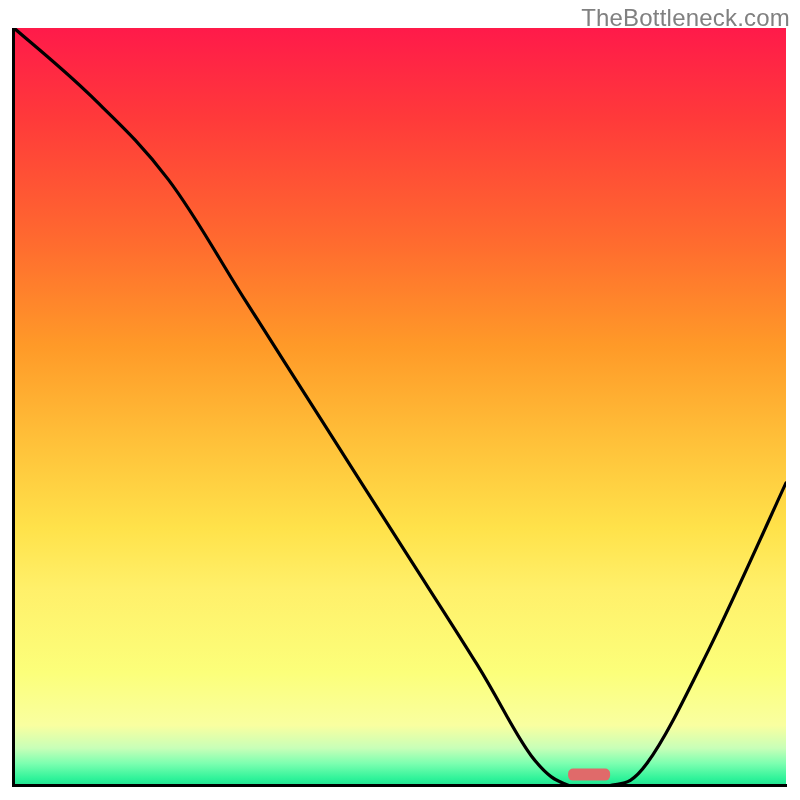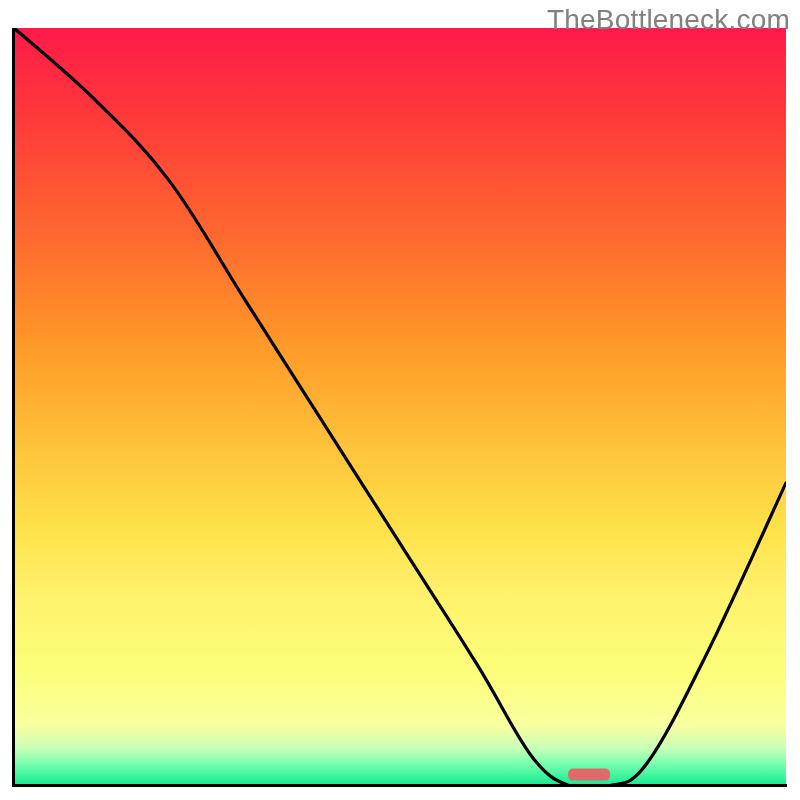--- a/index.html
+++ b/index.html
@@ -14,21 +14,21 @@
   .stage {
     position: relative;
     width: 800px;
     height: 800px;
   }
   .watermark {
     position: absolute;
     top: 4px;
     right: 10px;
     color: #808080;
-    font-size: 28px;
+    font-size: 24px;
     font-weight: 500;
     letter-spacing: 0.2px;
     z-index: 50;
   }
   .plot {
     position: absolute;
     left: 14px;
     top: 28px;
     width: 772px;
     height: 758px;

